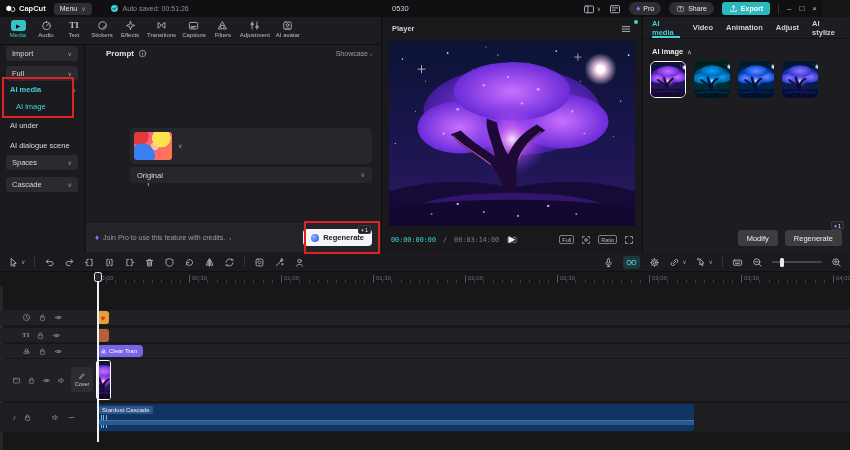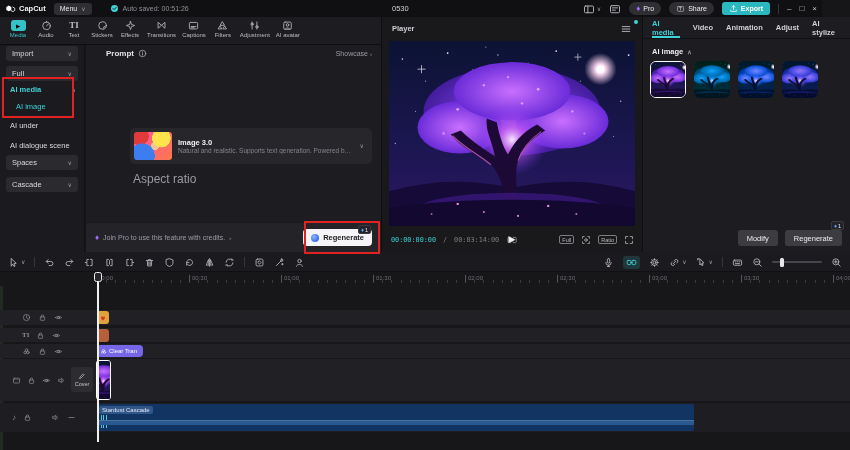--- a/index.html
+++ b/index.html
@@ -387,27 +387,27 @@
           </span>
       </div>
       <div class="showcase">
         <span>Showcase</span>
         <span class="chev">›</span>
       </div>
     </div>
     <div class="field-label" style="top:96px">Model</div>
     <div class="model-card">
       <div class="model-thumb"></div>
-      <div class="model-info">
-        <div class="model-name">Image 3.0</div>
-        <div class="model-desc">Natural and realistic. Supports text generation. Powered by Seedrea...</div>
-      </div>
       <span class="chev">∨</span>
     </div>
     <div class="field-label" style="top:127px">Aspect ratio</div>
+    <div class="aspect-select">
+      <span>Original</span>
+      <span class="chev">∨</span>
+    </div>
     <div class="pp-footer">
       <div class="join-pro">
         <span class="pro-diamond">♦</span>
         <span>Join Pro to use this feature with credits.</span>
         <span class="chev">›</span>
       </div>
       <div class="regen-btn">
         <span class="regen-dot"></span>
         <span>Regenerate</span>
       </div>

